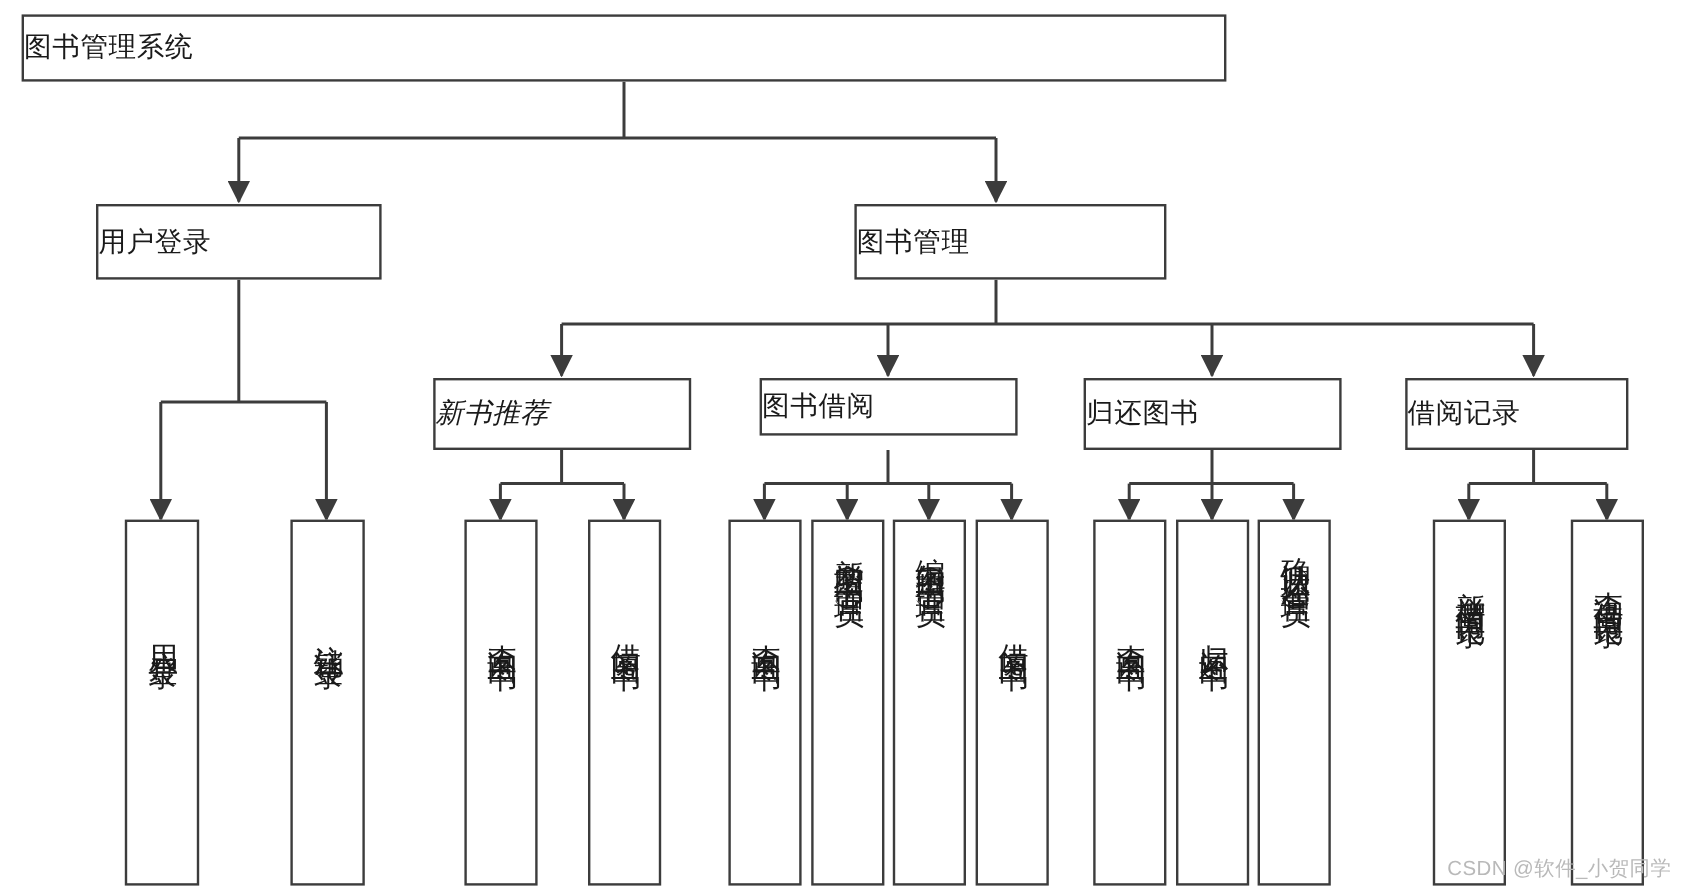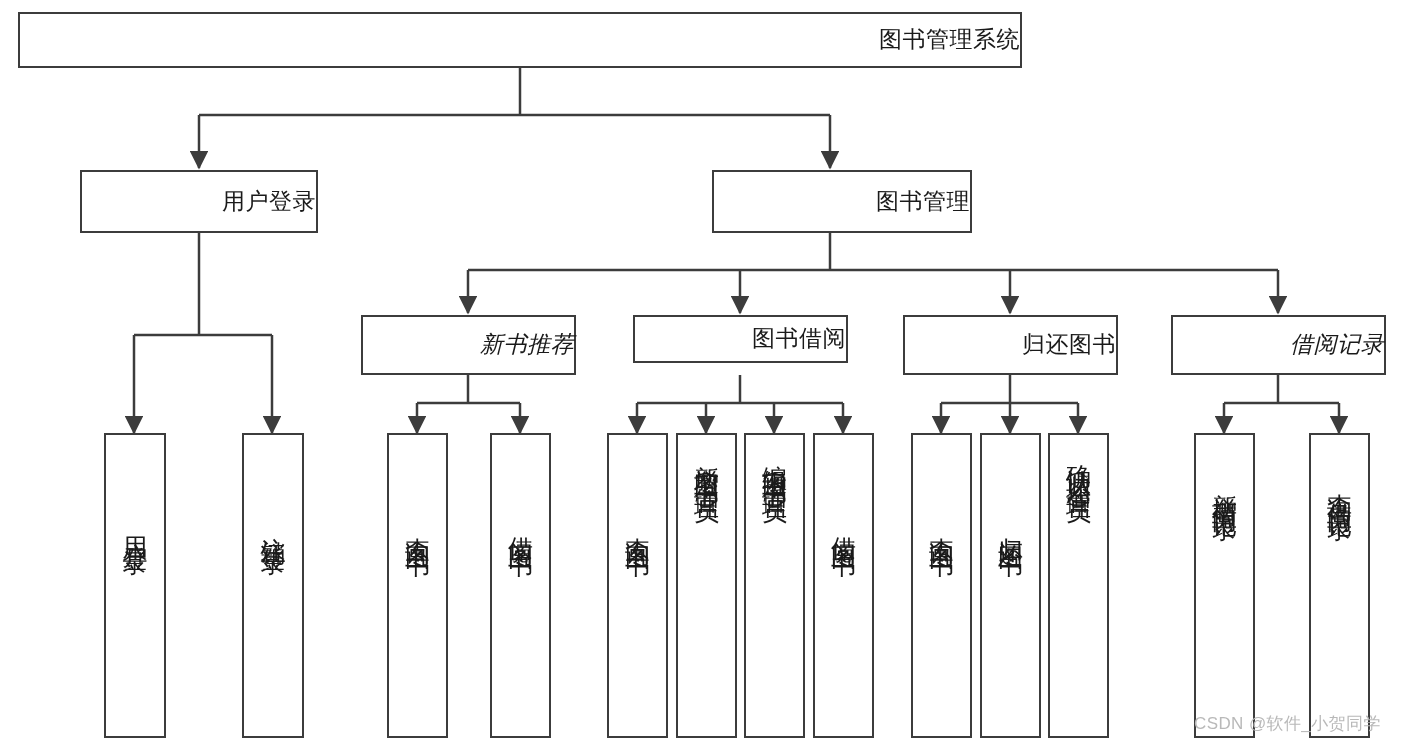--- a/index.html
+++ b/index.html
@@ -29,21 +29,21 @@
     height: 747px;
     pointer-events: none;
   }
   .node {
     position: absolute;
     box-sizing: border-box;
     background: #ffffff;
     border: 2.5px solid #3c3c3c;
     display: flex;
     align-items: center;
-    justify-content: flex-end;
+    justify-content: flex-start;
     color: #1a1a1a;
   }
   .node .label {
     display: block;
     text-align: center;
     line-height: 1.12;
     white-space: pre;
   }
   .node.horiz .label {
     writing-mode: horizontal-tb;
@@ -65,20 +65,21 @@
     letter-spacing: 5px;
     line-height: 1;
   }
   .watermark {
     position: absolute;
     font-size: 17px;
     color: #b9b9b9;
     letter-spacing: 0.4px;
     white-space: nowrap;
     user-select: none;
+    padding-left: 12px;
   }
 </style>
 </head>
 <body>
 
 <div id="diagram-root">
 
   <svg class="connectors" viewBox="0 0 1405 747" xmlns="http://www.w3.org/2000/svg">
     <defs>
       <marker id="arrow" viewBox="0 0 10 10" refX="9.2" refY="5" markerWidth="7.5" markerHeight="7.5" orient="auto-start-reverse">
@@ -148,21 +149,21 @@
   </div>
 
   <div class="node horiz" style="left:633px; top:315px; width:215px; height:48px;">
     <span class="label">图书借阅</span>
   </div>
 
   <div class="node horiz" style="left:903px; top:315px; width:215px; height:60px;">
     <span class="label">归还图书</span>
   </div>
 
-  <div class="node horiz" style="left:1171px; top:315px; width:215px; height:60px;font-style:italic;">
+  <div class="node horiz" style="left:1171px; top:315px; width:186px; height:60px;">
     <span class="label">借阅记录</span>
   </div>
 
   <div class="node vert" style="left:104px; top:433px; width:62px; height:305px; padding-top:82px;">
     <span class="label">用户登录</span>
   </div>
 
   <div class="node vert" style="left:242px; top:433px; width:62px; height:305px; padding-top:82px;">
     <span class="label">注销登录</span>
   </div>

